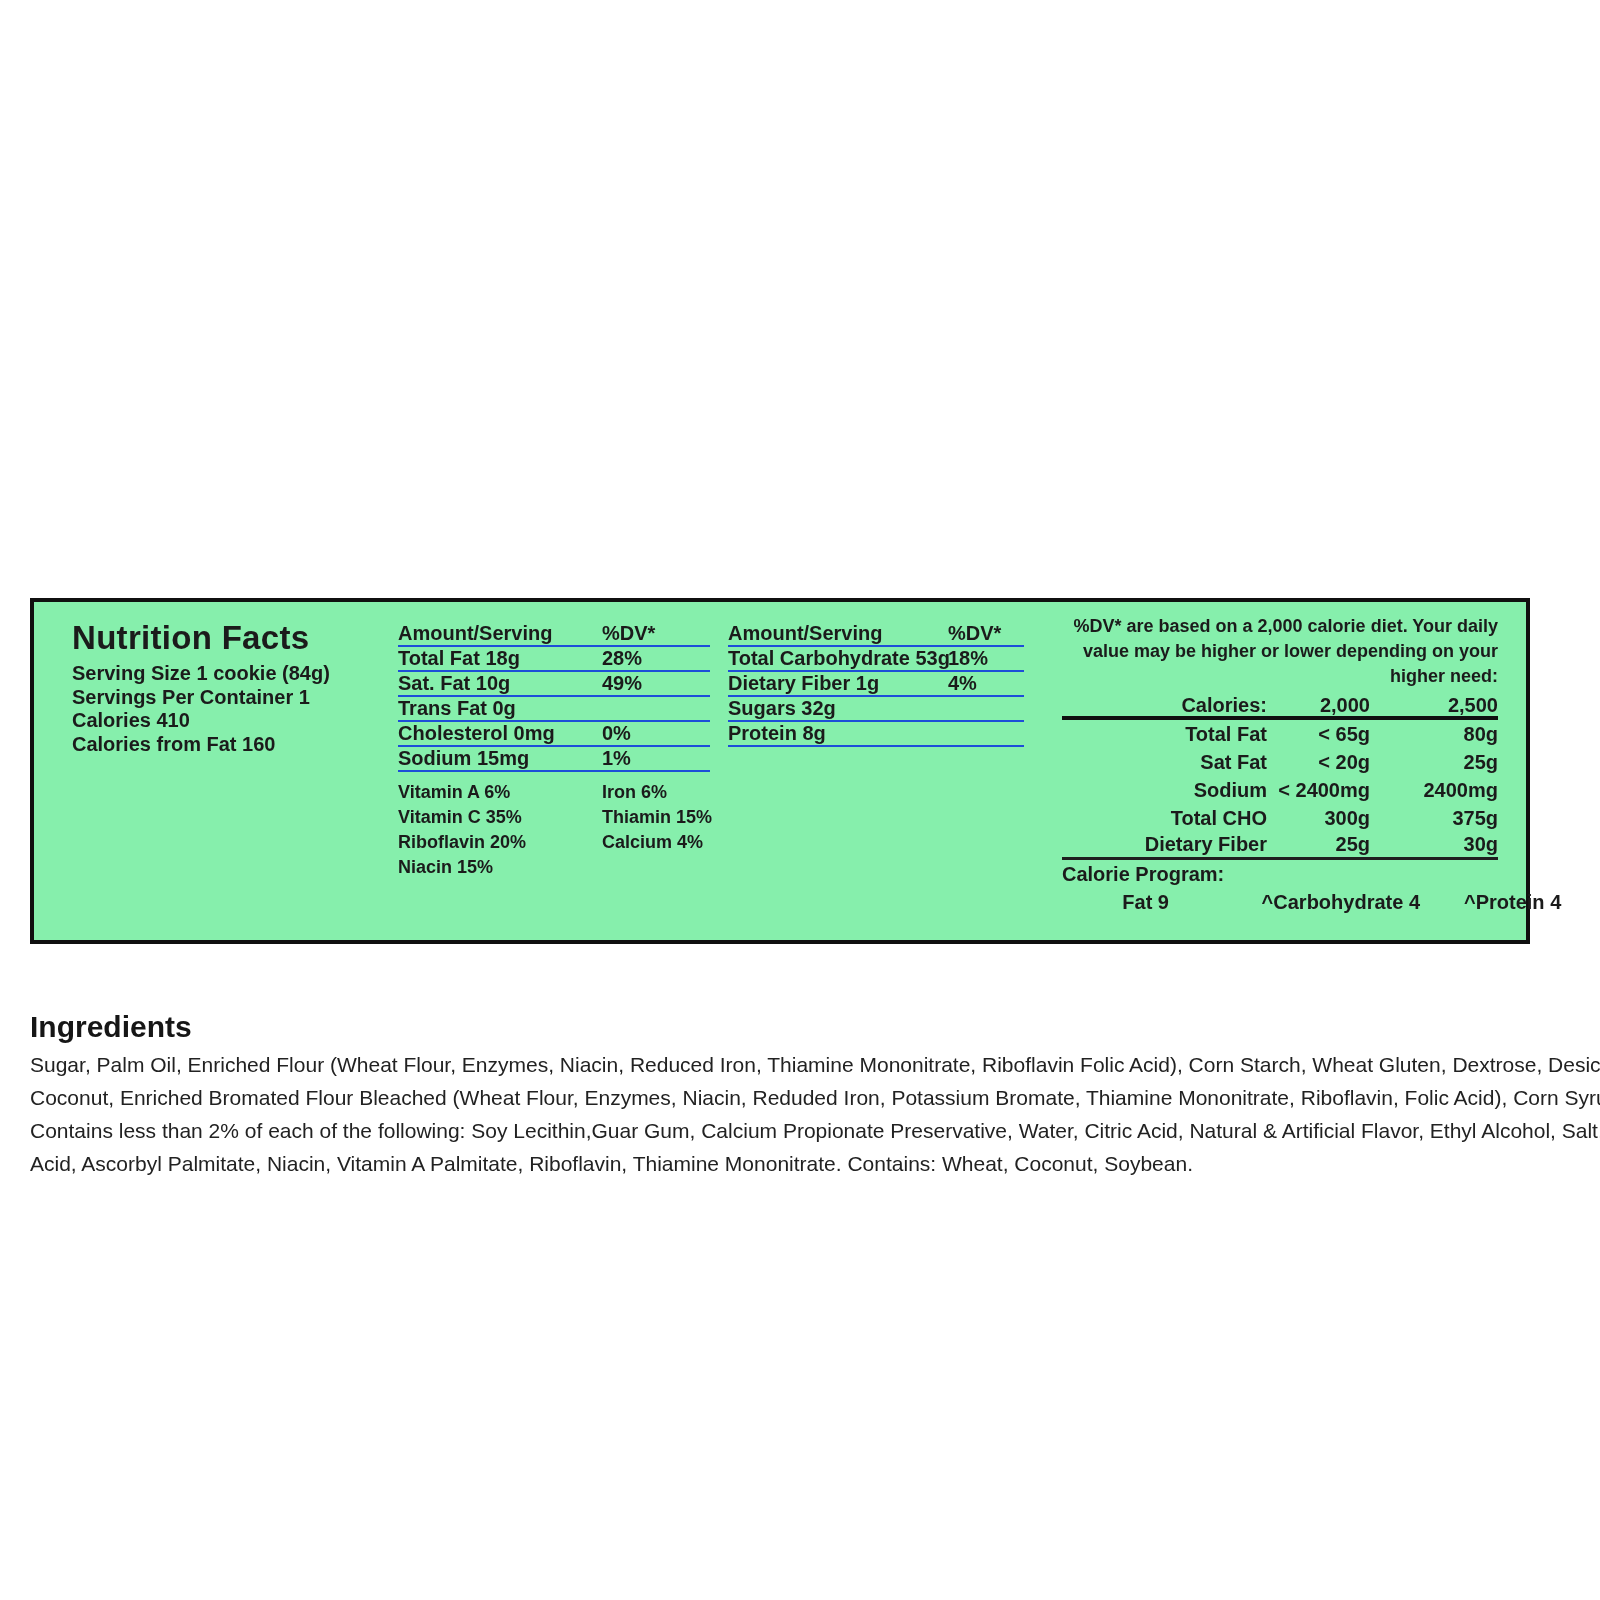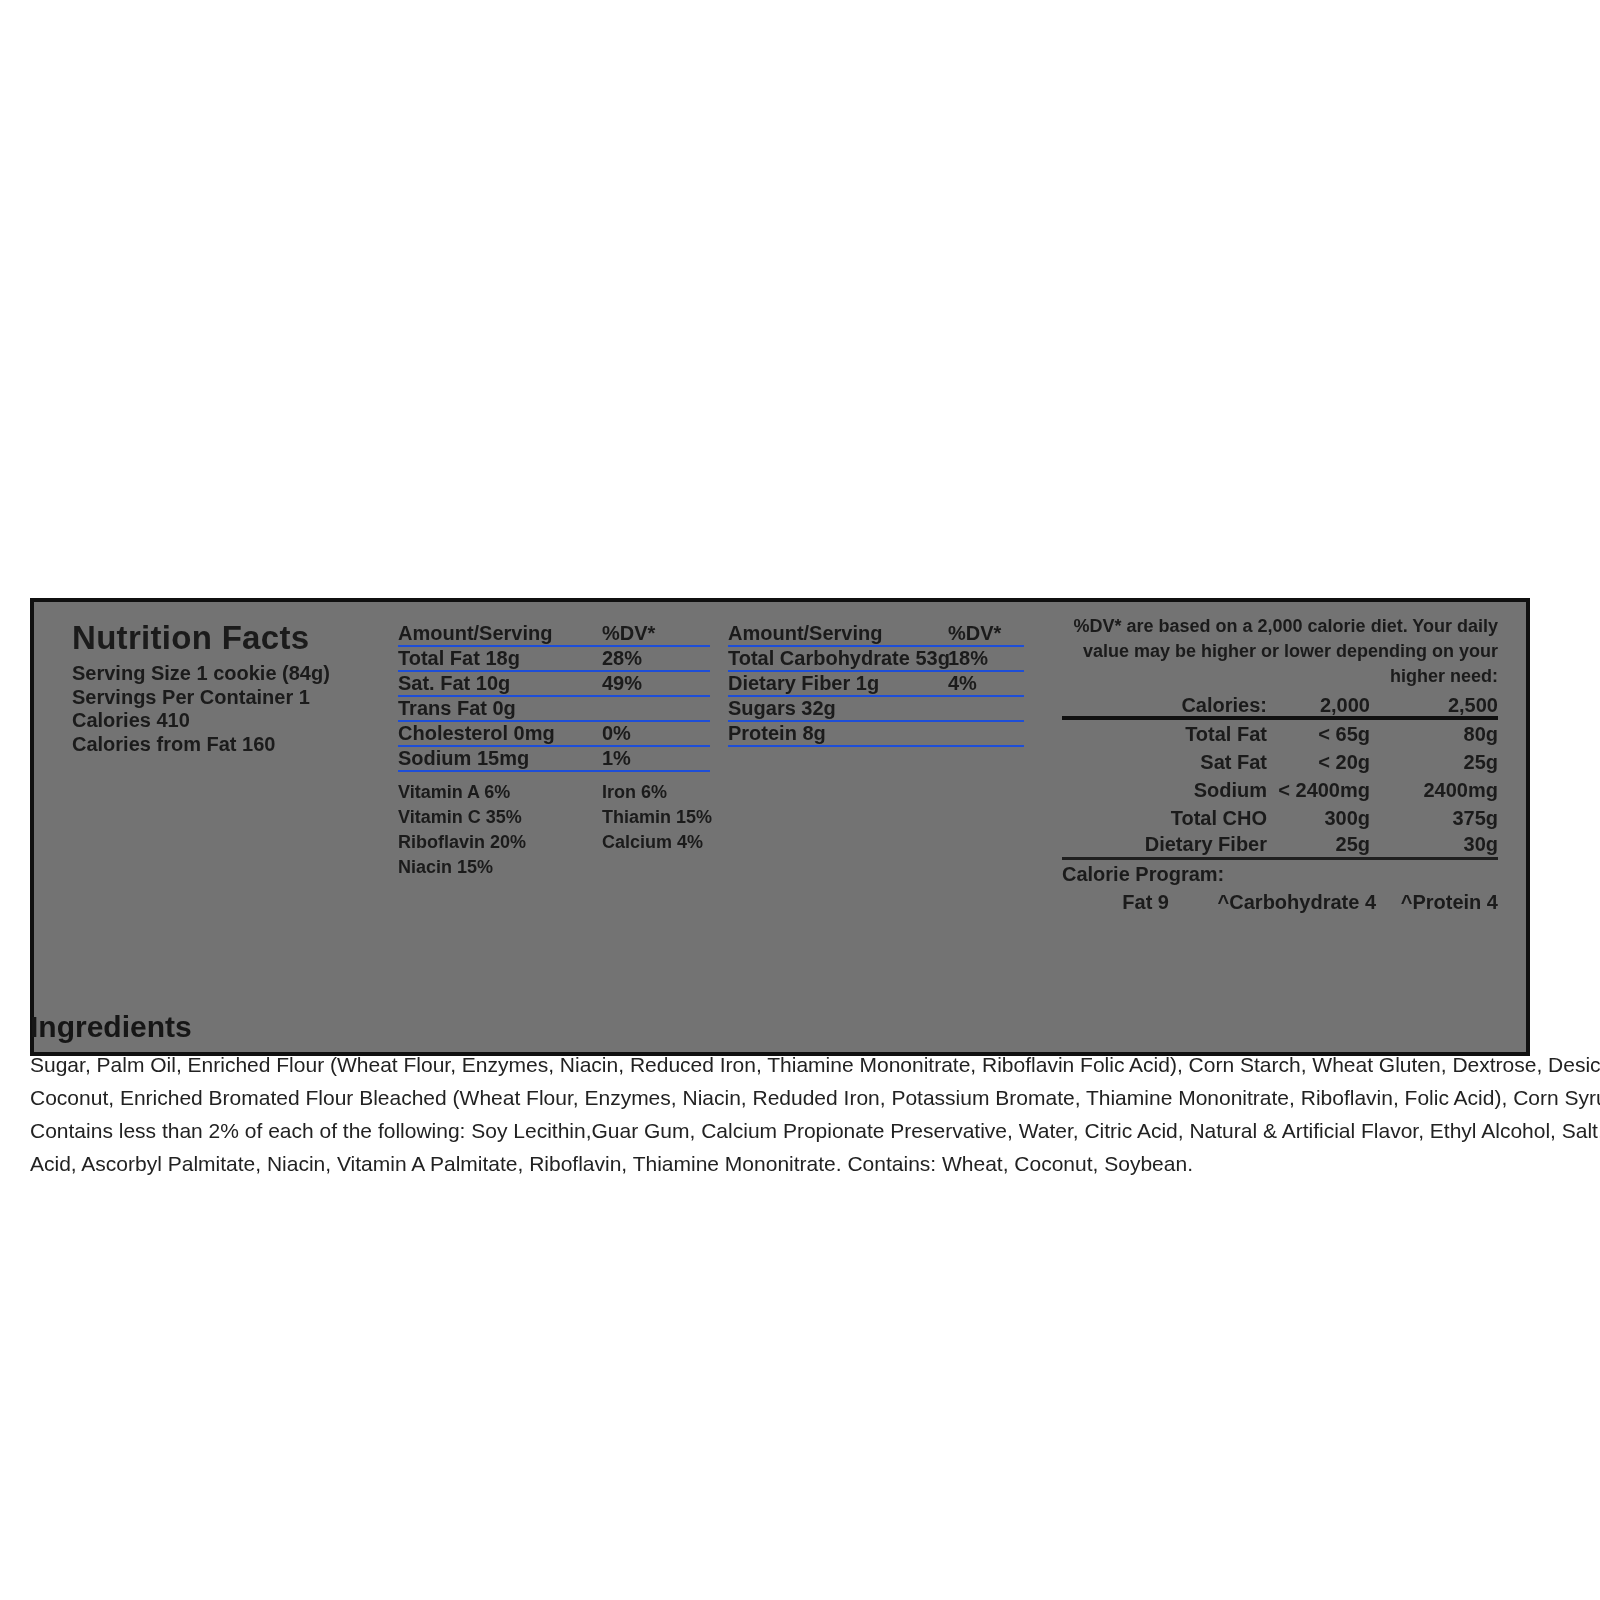--- a/index.html
+++ b/index.html
@@ -10,24 +10,24 @@
     background: #ffffff;
     font-family: "Liberation Sans", sans-serif;
     color: #1b1b1b;
     overflow: hidden;
   }
   .label-box {
     position: absolute;
     left: 30px;
     top: 598px;
     width: 1500px;
-    height: 458px;
+    height: 346px;
     border: 4px solid #101010;
     box-sizing: border-box;
-    background: #737373;
+    background: #86efac;
   }
   .label-box > div { position: absolute; }
 
   
   .nf-left { left: 38px; top: 18px; width: 310px; }
   .nf-title {
     font-size: 33px;
     font-weight: 700;
     letter-spacing: 0.3px;
     line-height: 36px;
@@ -95,20 +95,21 @@
     font-weight: 700;
   }
   .dv-footer {
     display: grid;
     grid-template-columns: 107px 207px 1fr;
     align-items: center;
     height: 28px;
     font-size: 20px;
     font-weight: 700;
     white-space: nowrap;
+    gap: 44px;
   }
 
   
   .ingredients { position: absolute; left: 30px; top: 1010px; width: 1545px; }
   .ing-title {
     font-size: 30px;
     font-weight: 700;
     line-height: 34px;
     margin-bottom: 4px;
     color: #161616;

